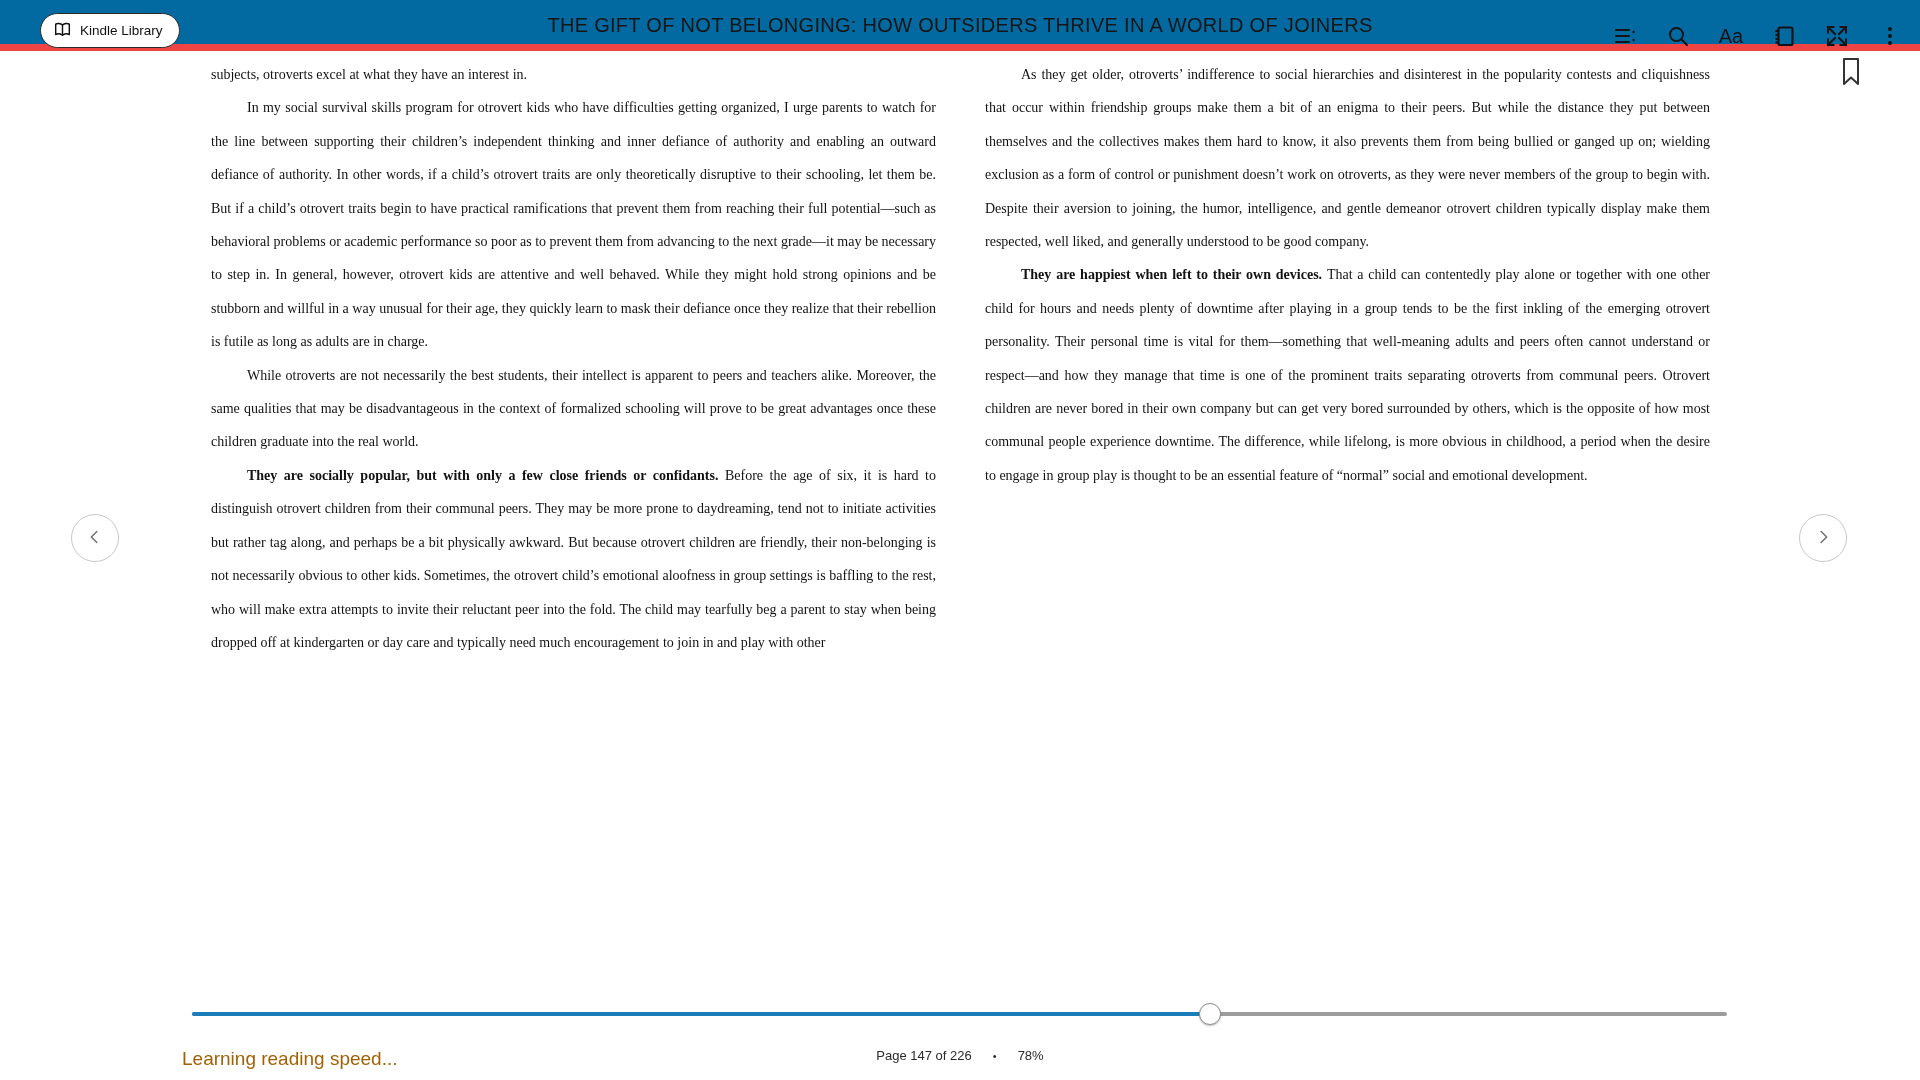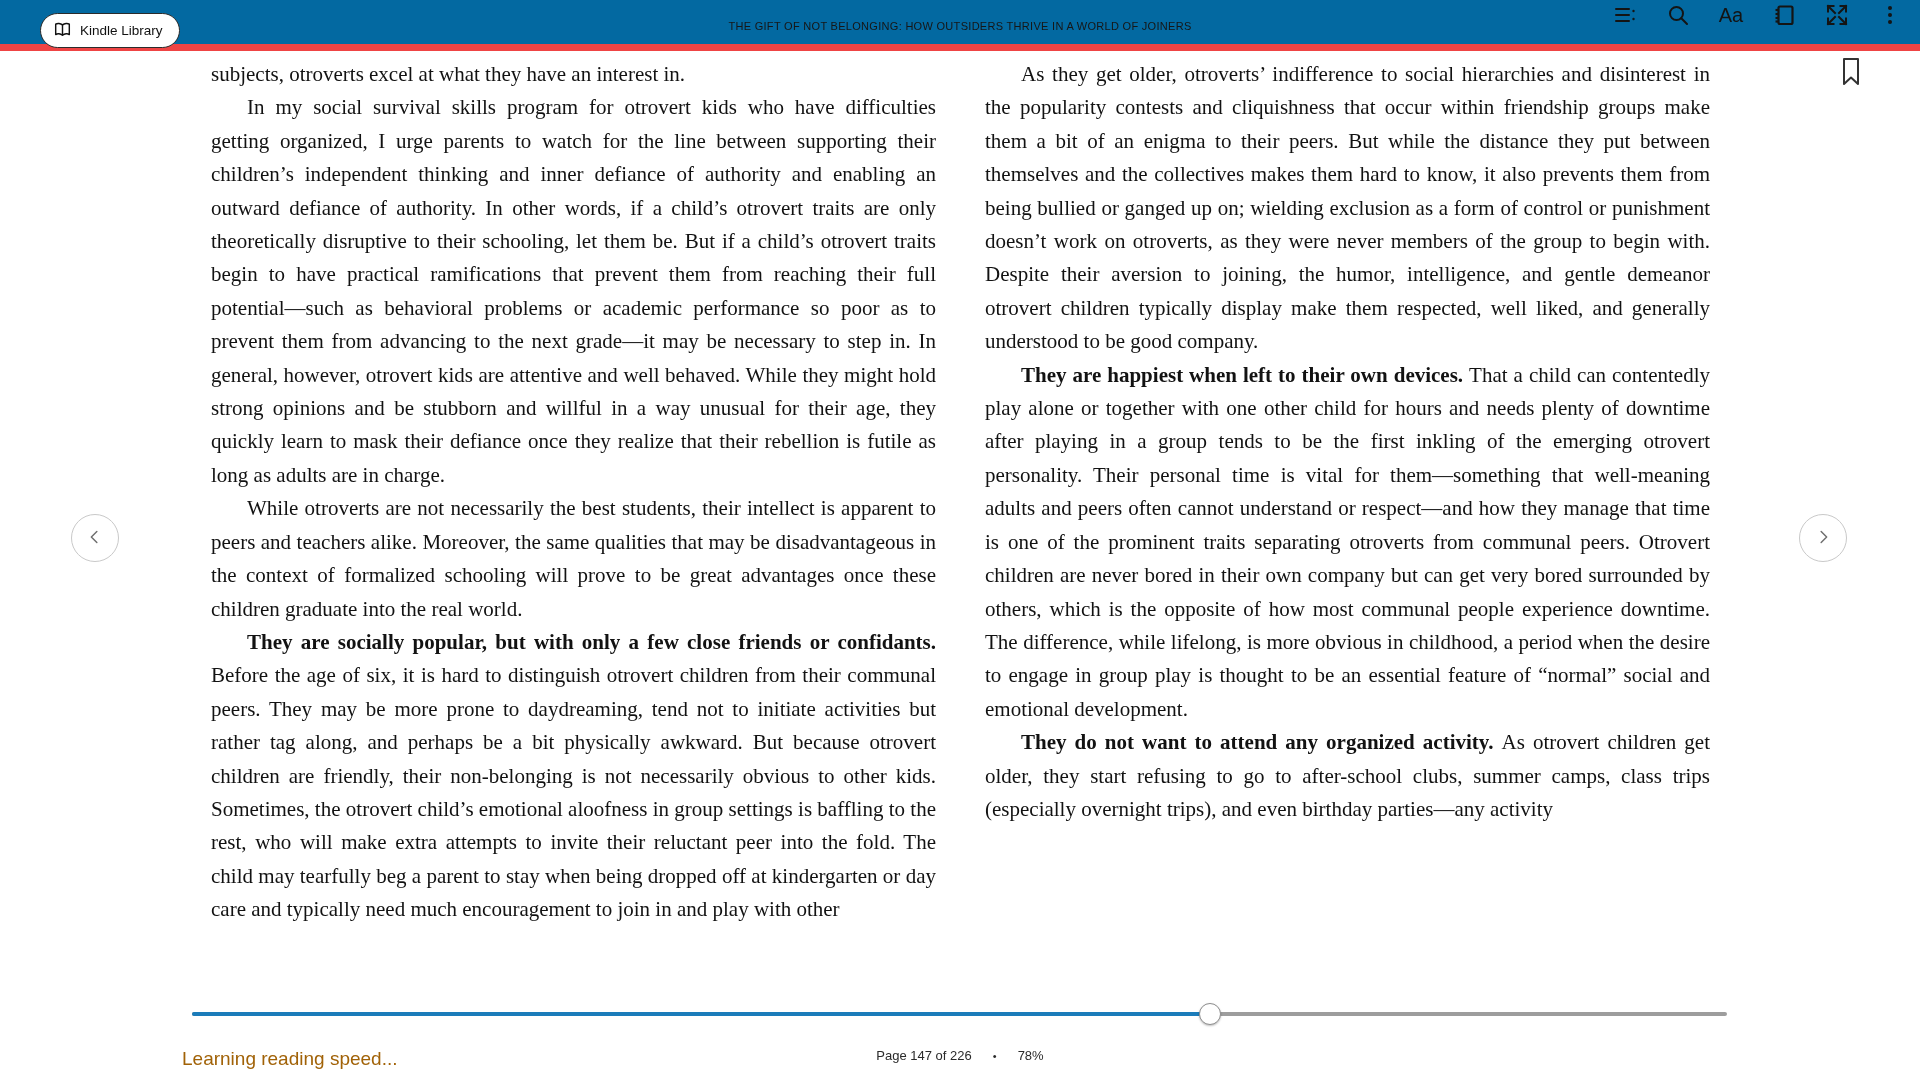--- a/index.html
+++ b/index.html
@@ -15,26 +15,26 @@
     position: absolute; left: 40px; top: 13px; height: 35px;
     display: inline-flex; align-items: center; gap: 8px;
     padding: 0 16px 0 12px; background: #fff;
     border: 1px solid #2b2b2b; border-radius: 18px;
     font-size: 13.5px; color: #111; cursor: pointer;
     font-family: "Liberation Sans", sans-serif;
   }
   .page-title {
     position: absolute; left: 0; right: 0; top: 0; height: 51px;
     display: flex; align-items: center; justify-content: center;
-    font-size: 11px; letter-spacing: 0.3px; color: #161616; white-space: nowrap;
+    font-size: 20px; letter-spacing: 0.3px; color: #161616; white-space: nowrap;
     pointer-events: none;
   }
   .top-actions {
     position: absolute; right: 15px; top: 0; height: 51px;
-    display: flex; align-items: flex-start; gap: 23px;
+    display: flex; align-items: flex-end; gap: 23px;
   }
   .icon-btn {
     width: 30px; height: 30px; border: none; background: transparent;
     display: flex; align-items: center; justify-content: center;
     cursor: pointer; color: #141414; padding: 0;
   }
   .icon-btn svg { display: block; }
   .aa-glyph { font-size: 20px; color: #141414; font-family: "Liberation Sans", sans-serif; }
 
   .bookmark-btn {
@@ -42,21 +42,21 @@
     background: transparent; border: none; cursor: pointer; padding: 0;
   }
 
   
   .reading-area {
     position: absolute; left: 0; top: 58px; width: 1920px; height: 940px;
   }
   .col {
     position: absolute; top: 0; height: 940px; width: 725px; overflow: hidden;
     font-family: "Liberation Serif", "DejaVu Serif", serif;
-    font-size: 21px; line-height: 33.4px; color: #121212;
+    font-size: 14px; line-height: 33.4px; color: #121212;
     text-align: justify;
   }
   .col-left  { left: 211px; }
   .col-right { left: 985px; }
   .col p { margin: 0; }
   .col p.indent { text-indent: 36px; }
   .col b { font-weight: bold; margin-top: 12px; }
 
   
   .nav-btn {
@@ -179,21 +179,20 @@
 <main class="reading-area">
   <div class="col col-left" id="col-left">
       <p>subjects, otroverts excel at what they have an interest in.</p>
       <p class="indent">In my social survival skills program for otrovert kids who have difficulties getting organized, I urge parents to watch for the line between supporting their children’s independent thinking and inner defiance of authority and enabling an outward defiance of authority. In other words, if a child’s otrovert traits are only theoretically disruptive to their schooling, let them be. But if a child’s otrovert traits begin to have practical ramifications that prevent them from reaching their full potential—such as behavioral problems or academic performance so poor as to prevent them from advancing to the next grade—it may be necessary to step in. In general, however, otrovert kids are attentive and well behaved. While they might hold strong opinions and be stubborn and willful in a way unusual for their age, they quickly learn to mask their defiance once they realize that their rebellion is futile as long as adults are in charge.</p>
       <p class="indent">While otroverts are not necessarily the best students, their intellect is apparent to peers and teachers alike. Moreover, the same qualities that may be disadvantageous in the context of formalized schooling will prove to be great advantages once these children graduate into the real world.</p>
       <p class="indent"><b>They are socially popular, but with only a few close friends or confidants. </b>Before the age of six, it is hard to distinguish otrovert children from their communal peers. They may be more prone to daydreaming, tend not to initiate activities but rather tag along, and perhaps be a bit physically awkward. But because otrovert children are friendly, their non-belonging is not necessarily obvious to other kids. Sometimes, the otrovert child’s emotional aloofness in group settings is baffling to the rest, who will make extra attempts to invite their reluctant peer into the fold. The child may tearfully beg a parent to stay when being dropped off at kindergarten or day care and typically need much encouragement to join in and play with other</p>
     </div>
   <div class="col col-right" id="col-right">
       <p class="indent">As they get older, otroverts’ indifference to social hierarchies and disinterest in the popularity contests and cliquishness that occur within friendship groups make them a bit of an enigma to their peers. But while the distance they put between themselves and the collectives makes them hard to know, it also prevents them from being bullied or ganged up on; wielding exclusion as a form of control or punishment doesn’t work on otroverts, as they were never members of the group to begin with. Despite their aversion to joining, the humor, intelligence, and gentle demeanor otrovert children typically display make them respected, well liked, and generally understood to be good company.</p>
       <p class="indent"><b>They are happiest when left to their own devices. </b>That a child can contentedly play alone or together with one other child for hours and needs plenty of downtime after playing in a group tends to be the first inkling of the emerging otrovert personality. Their personal time is vital for them—something that well-meaning adults and peers often cannot understand or respect—and how they manage that time is one of the prominent traits separating otroverts from communal peers. Otrovert children are never bored in their own company but can get very bored surrounded by others, which is the opposite of how most communal people experience downtime. The difference, while lifelong, is more obvious in childhood, a period when the desire to engage in group play is thought to be an essential feature of “normal” social and emotional development.</p>
-      <p class="indent"><b>They do not want to attend any organized activity. </b>As otrovert children get older, they start refusing to go to after-school clubs, summer camps, class trips (especially overnight trips), and even birthday parties—any activity</p>
     </div>
 </main>
 
 <button class="nav-btn nav-left">
   <span>
     <svg width="22" height="22" viewBox="0 0 24 24" fill="none" stroke="#6f6f6f" stroke-width="1.6" stroke-linecap="round" stroke-linejoin="round">
       <polyline points="14,6 8,12 14,18"></polyline>
     </svg>
   </span>
 </button>

